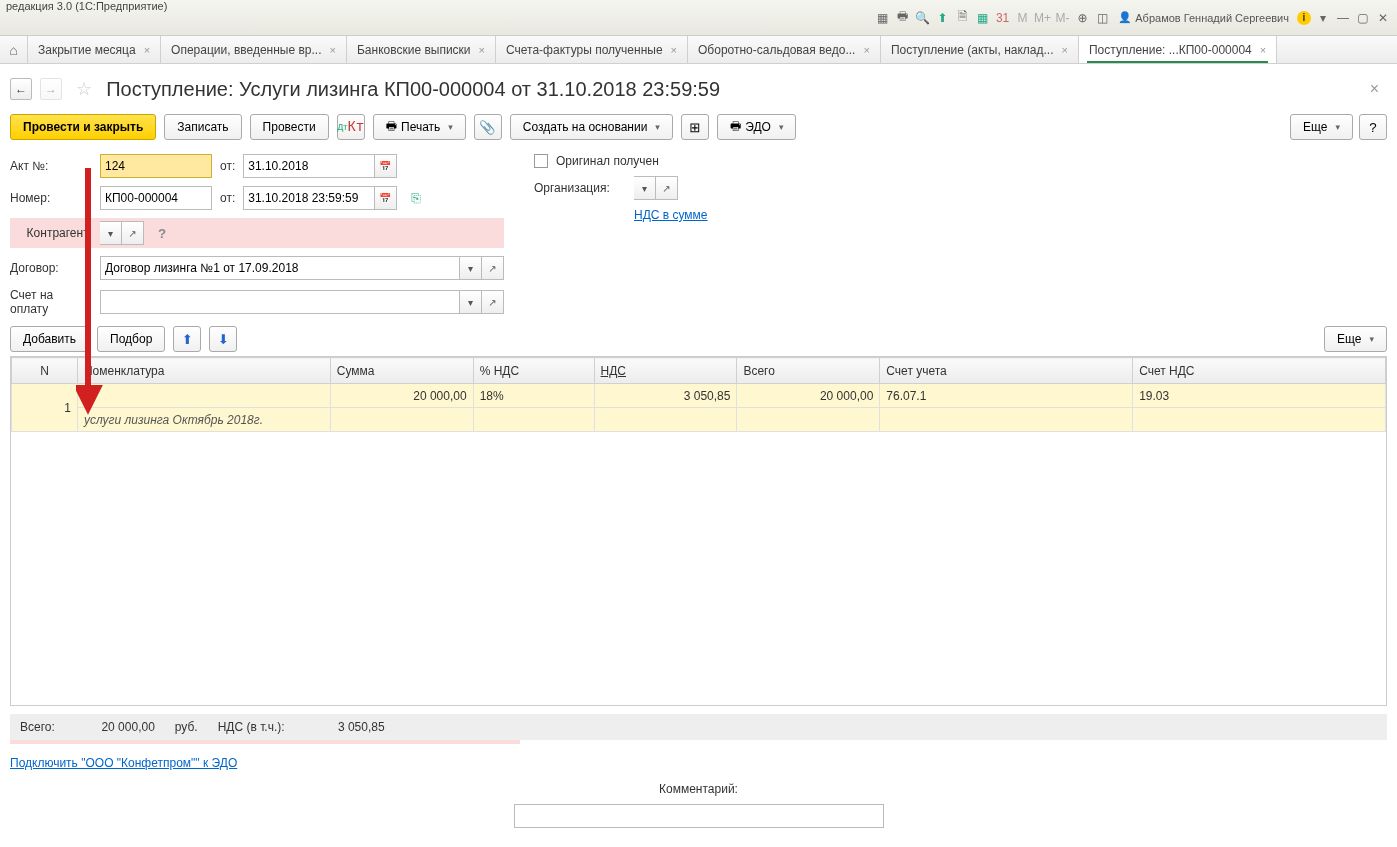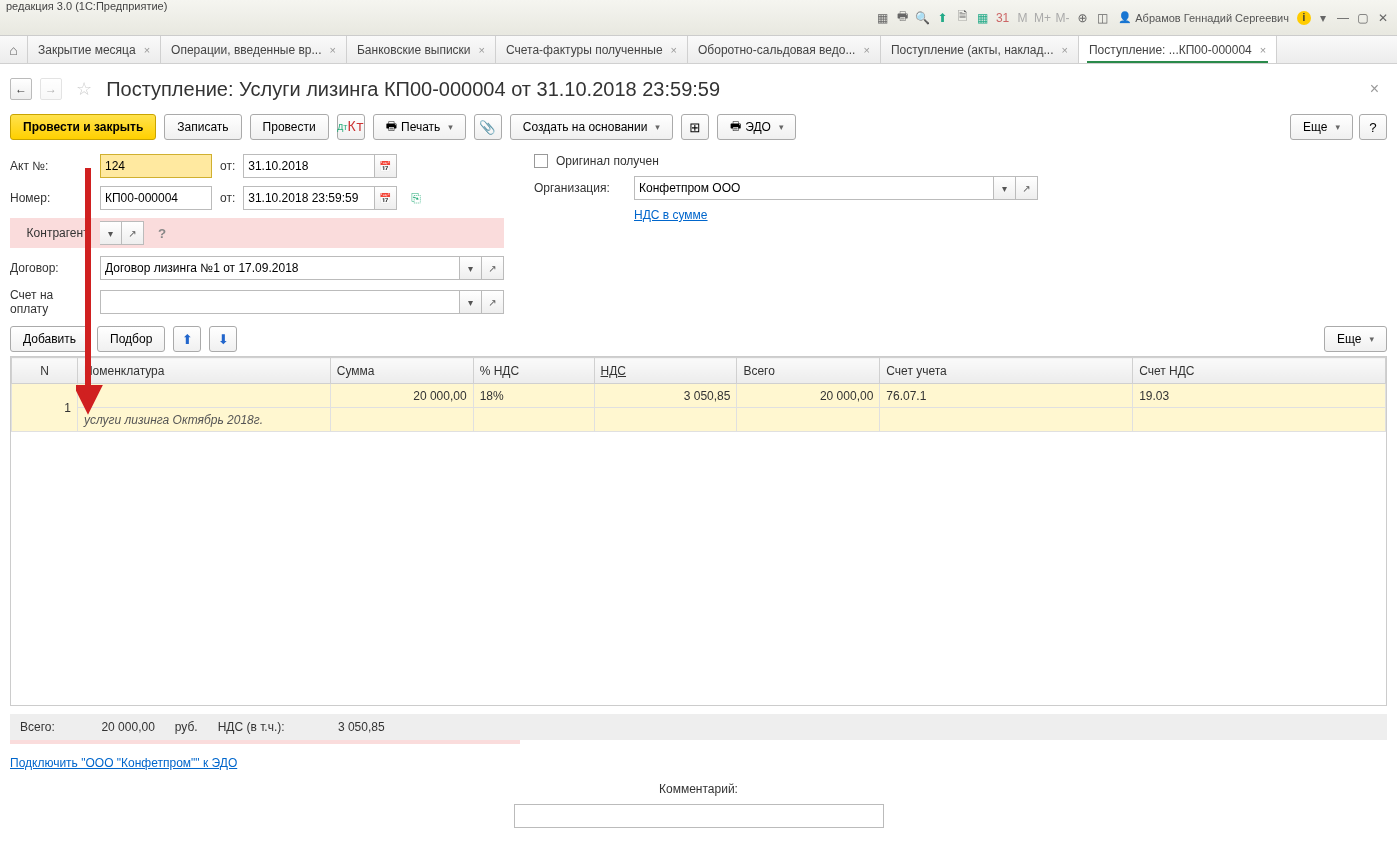--- a/index.html
+++ b/index.html
@@ -210,21 +210,20 @@
     </div>
 
     <div class="form-col">
       <div class="form-row">
         <span class="checkbox"></span>
         <span>Оригинал получен</span>
       </div>
       <div class="form-row">
         <label style="width:92px;">Организация:</label>
         <div class="input-wrap">
-          <input class="input" style="width: 360px;" value="Конфетпром ООО">
           <div class="input-btn">▾</div>
           <div class="input-btn">↗</div>
         </div>
       </div>
       <div class="form-row">
         <label style="width:92px;"></label>
         <span class="link">НДС в сумме</span>
       </div>
     </div>
   </div>

